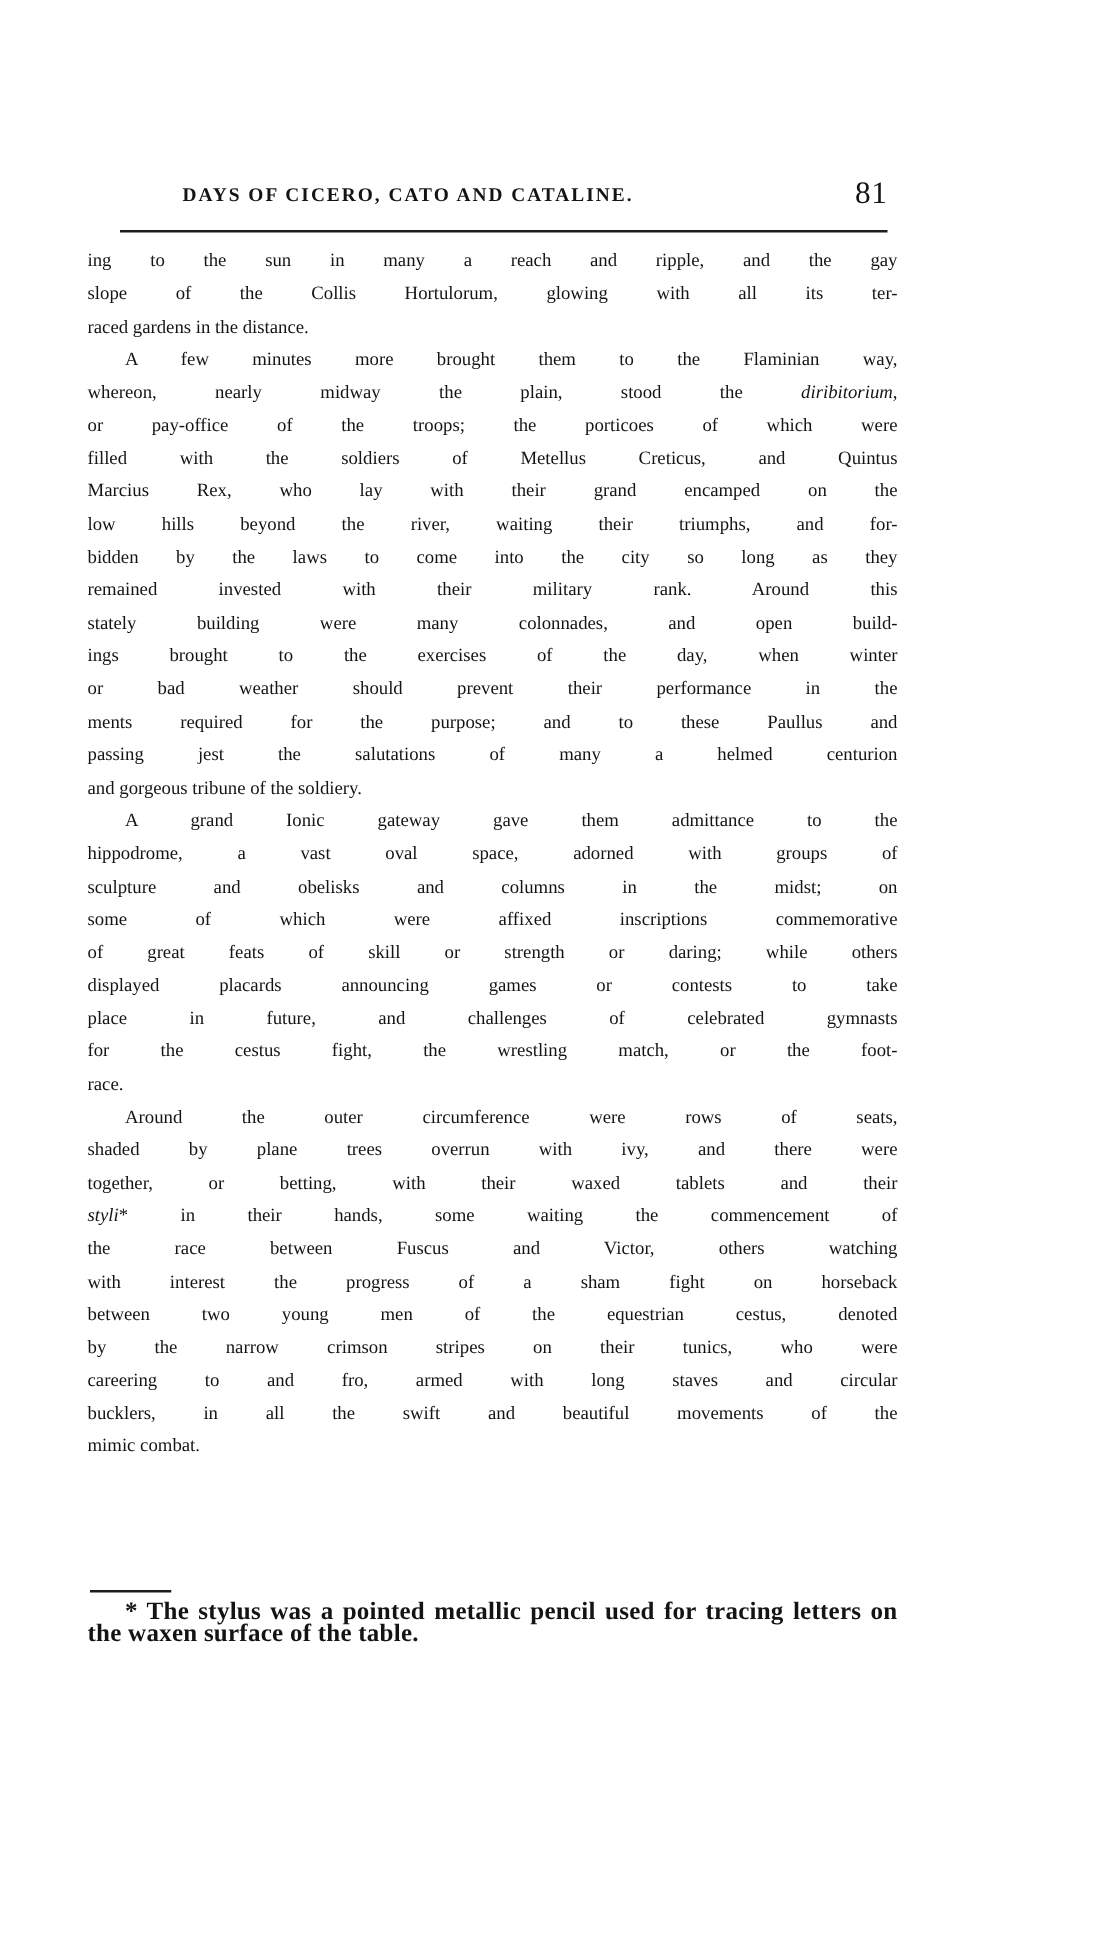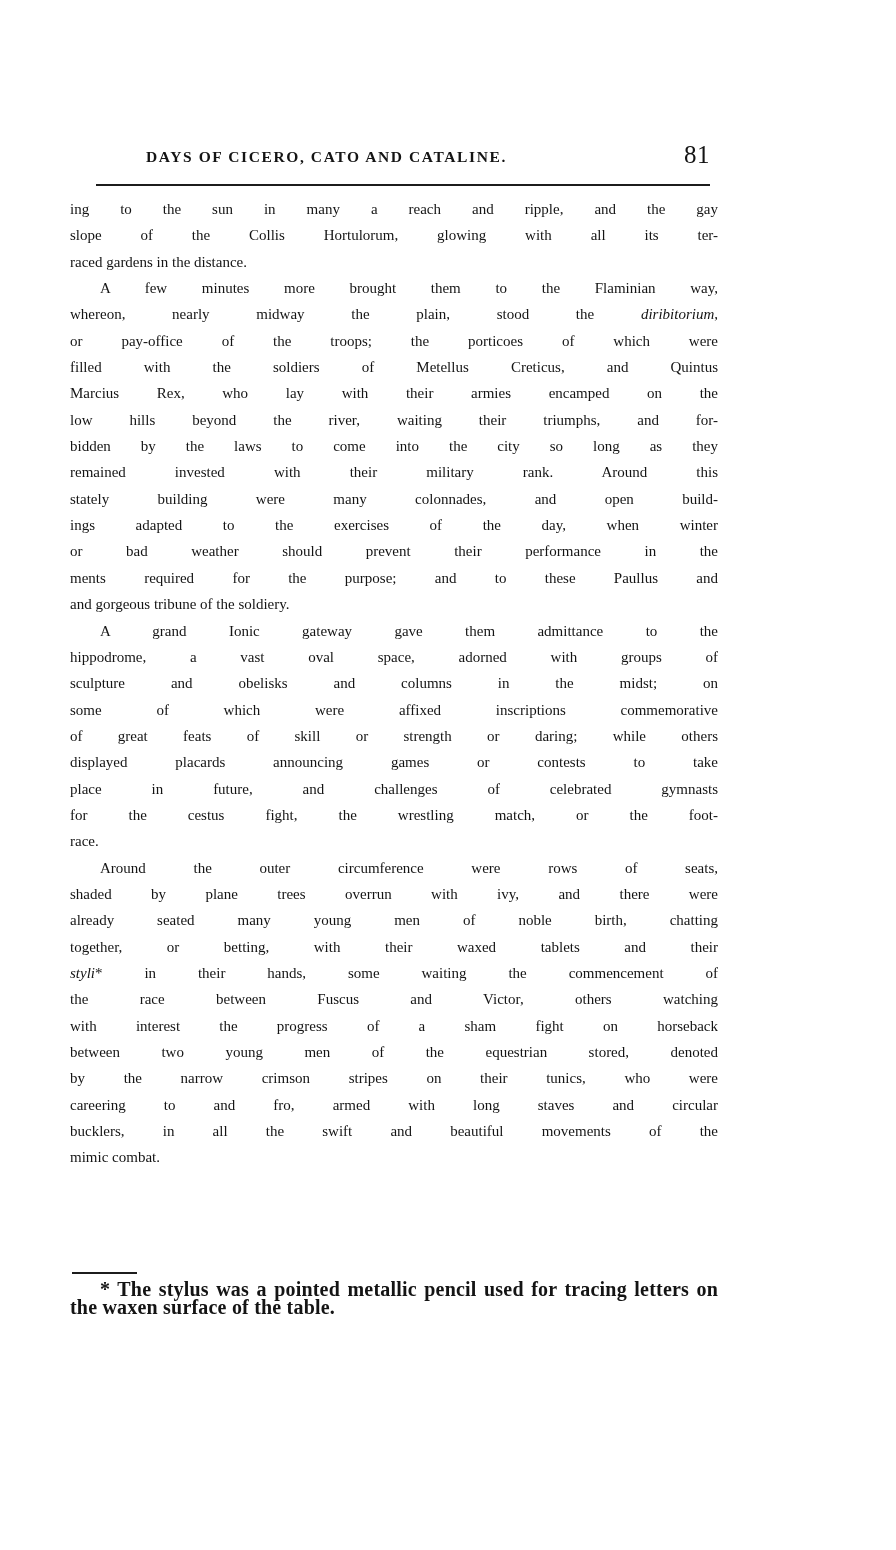--- a/index.html
+++ b/index.html
@@ -109,46 +109,46 @@
   </div>
 
   <div class="body-text" id="body-text">
       <span class="line">ing to the sun in many a reach and ripple, and the gay</span>
       <span class="line">slope of the Collis Hortulorum, glowing with all its ter-</span>
       <span class="line last">raced gardens in the distance.</span>
       <span class="line indent">A few minutes more brought them to the Flaminian way,</span>
       <span class="line"><span>whereon, nearly midway the plain, stood the </span><i>diribitorium</i><span>,</span></span>
       <span class="line">or pay-office of the troops; the porticoes of which were</span>
       <span class="line">filled with the soldiers of Metellus Creticus, and Quintus</span>
-      <span class="line">Marcius Rex, who lay with their armies encamped on the</span>
+      <span class="line">Marcius Rex, who lay with their grand encamped on the</span>
       <span class="line">low hills beyond the river, waiting their triumphs, and for-</span>
       <span class="line">bidden by the laws to come into the city so long as they</span>
       <span class="line">remained invested with their military rank.  Around this</span>
       <span class="line">stately building were many colonnades, and open build-</span>
-      <span class="line">ings adapted to the exercises of the day, when winter</span>
+      <span class="line">ings brought to the exercises of the day, when winter</span>
       <span class="line">or bad weather should prevent their performance in the</span>
       <span class="line">ments required for the purpose; and to these Paullus and</span>
+      <span class="line">passing jest the salutations of many a helmed centurion</span>
       <span class="line last">and gorgeous tribune of the soldiery.</span>
       <span class="line indent">A grand Ionic gateway gave them admittance to the</span>
       <span class="line">hippodrome, a vast oval space, adorned with groups of</span>
       <span class="line">sculpture and obelisks and columns in the midst; on</span>
       <span class="line">some of which were affixed inscriptions commemorative</span>
       <span class="line">of great feats of skill or strength or daring; while others</span>
       <span class="line">displayed placards announcing games or contests to take</span>
       <span class="line">place in future, and challenges of celebrated gymnasts</span>
       <span class="line">for the cestus fight, the wrestling match, or the foot-</span>
       <span class="line last">race.</span>
       <span class="line indent">Around the outer circumference were rows of seats,</span>
       <span class="line">shaded by plane trees overrun with ivy, and there were</span>
-      <span class="line">already seated many young men of noble birth, chatting</span>
       <span class="line">together, or betting, with their waxed tablets and their</span>
       <span class="line"><span></span><i>styli</i><span>* in their hands, some waiting the commencement of</span></span>
       <span class="line">the race between Fuscus and Victor, others watching</span>
       <span class="line">with interest the progress of a sham fight on horseback</span>
-      <span class="line">between two young men of the equestrian stored, denoted</span>
+      <span class="line">between two young men of the equestrian cestus, denoted</span>
       <span class="line">by the narrow crimson stripes on their tunics, who were</span>
       <span class="line">careering to and fro, armed with long staves and circular</span>
       <span class="line">bucklers, in all the swift and beautiful movements of the</span>
       <span class="line last">mimic combat.</span>
     </div>
 
   <div class="footnote-rule"></div>
   <div class="footnote" id="footnote">
       <span class="line indent">* The stylus was a pointed metallic pencil used for tracing letters on</span>
       <span class="line last">the waxen surface of the table.</span>

